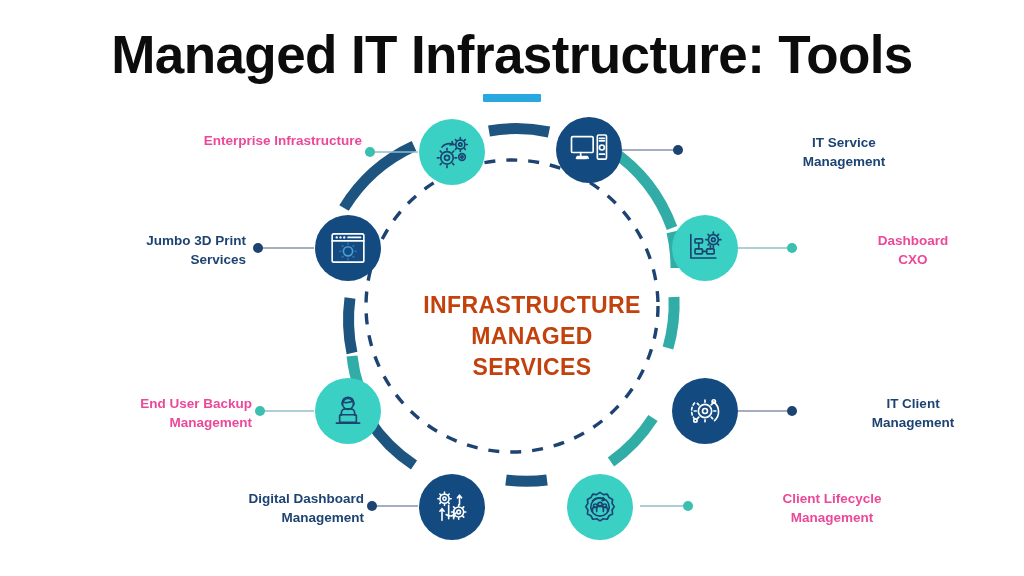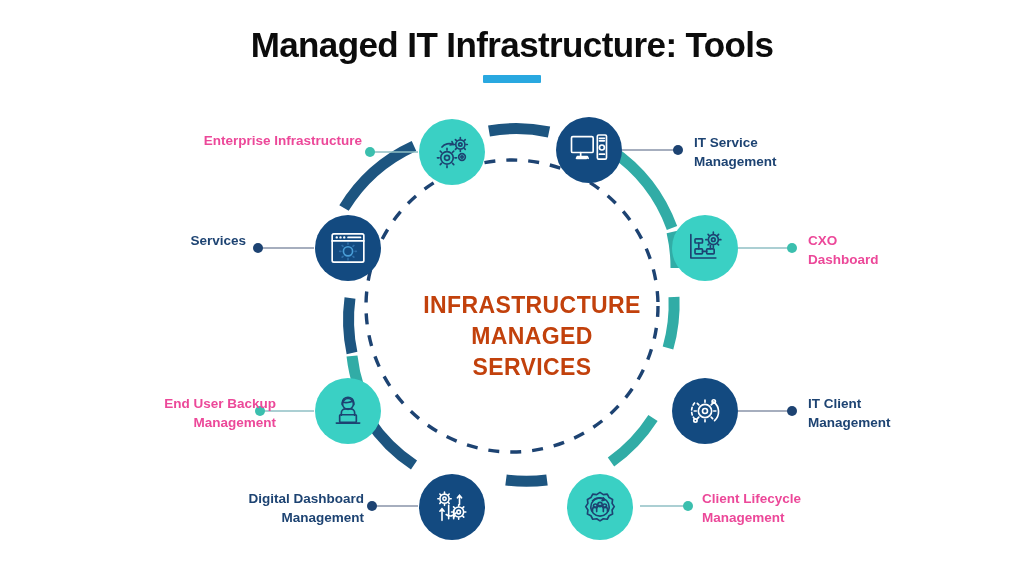--- a/index.html
+++ b/index.html
@@ -24,21 +24,21 @@
 
   
   #title-block {
     position: absolute;
     left: 0;
     top: 26px;
     width: 1024px;
     text-align: center;
   }
   #page-title {
-    font-size: 35px;
+    font-size: 53px;
     font-weight: bold;
     color: #0c0c0c;
     letter-spacing: -0.6px;
     line-height: 1.1;
     font-family: "Liberation Sans", sans-serif;
     white-space: nowrap;
   }
   #title-accent {
     margin: 10px auto 0 auto;
     width: 58px;
@@ -96,21 +96,21 @@
   
   .label {
     position: absolute;
     font-size: 13.5px;
     font-weight: bold;
     line-height: 1.42;
     white-space: nowrap;
   }
   .label.navy { color: #1d4372; }
   .label.teal { color: #ec4899; }
-  .label.right { text-align: left; }
+  .label.right { text-align: center; }
   .label.left  { text-align: right; }
 </style>
 </head>
 <body>
 
 <div id="stage">
 
   <div id="title-block">
     <div id="page-title">Managed IT Infrastructure: Tools</div>
     <div id="title-accent"></div>
@@ -217,22 +217,22 @@
         <rect x="26" y="25" width="9" height="6" rx="1"></rect>
         <path d="M16.5 18v7 M21 28h5 M30.5 25v-4"></path>
         <circle cx="34" cy="14" r="6"></circle>
         <circle cx="34" cy="14" r="2.2"></circle>
         <path d="M34 6.5V5 M34 23v-1.5 M26.5 14H25 M43 14h-1.5
                  M28.8 8.8l-1.1-1.1 M40.3 20.3l-1.1-1.1
                  M39.2 8.8l1.1-1.1 M27.7 20.3l1.1-1.1"></path>
       </svg>
     </div>
     <div class="label teal right" style="left:808px; top:231px; width:210px;">
+      <div>Dashboard</div>
       <div>CXO</div>
-      <div>Dashboard</div>
     </div>
 
     <div class="node navy" style="left:672px; top:378px;">
       <svg width="40" height="40" viewBox="0 0 48 48" fill="none" stroke="#ffffff" stroke-width="2" stroke-linecap="round" stroke-linejoin="round">
         <circle cx="24" cy="24" r="8"></circle>
         <circle cx="24" cy="24" r="3"></circle>
         <path d="M24 13.5V11 M24 37v-2.5 M13.5 24H11 M37 24h-2.5
                  M16.6 16.6l-1.8-1.8 M33.2 33.2l-1.8-1.8
                  M31.4 16.6l1.8-1.8 M14.8 33.2l1.8-1.8"></path>
         <path d="M11.8 33.8A14.5 14.5 0 0 1 13.5 12.5" stroke-dasharray="3 3"></path>
@@ -287,39 +287,40 @@
     <div class="node teal" style="left:315px; top:378px;">
       <svg width="40" height="40" viewBox="0 0 48 48" fill="none" stroke="#1d4372" stroke-width="2" stroke-linecap="round" stroke-linejoin="round">
         <path d="M17 16.5v-2a7 7 0 0 1 14 0v2"></path>
         <rect x="17.5" y="9" width="13" height="13" rx="6.5"></rect>
         <path d="M18 13.5c2.5.6 9 .6 11.6-1.6"></path>
         <path d="M16 29v-2.5a5 5 0 0 1 5-5h6a5 5 0 0 1 5 5V29"></path>
         <rect x="14" y="28.5" width="20" height="9" rx="1"></rect>
         <path d="M10 38.5h28"></path>
       </svg>
     </div>
-    <div class="label teal left" style="left:0px; top:394px; width:252px;padding-left:24px;">
+    <div class="label teal left" style="left:0px; top:394px; width:252px;">
       <div>End User Backup</div>
       <div>Management</div>
     </div>
 
     <div class="node navy" style="left:315px; top:215px;">
       <svg width="40" height="36" viewBox="0 0 48 42" fill="none" stroke="#ffffff" stroke-width="2" stroke-linecap="round" stroke-linejoin="round">
         <rect x="5" y="4" width="38" height="34" rx="2"></rect>
         <path d="M5 12.5h38"></path>
         <circle cx="10.5" cy="8.3" r="1.4" fill="#ffffff" stroke="none"></circle>
         <circle cx="15" cy="8.3" r="1.4" fill="#ffffff" stroke="none"></circle>
         <circle cx="19.5" cy="8.3" r="1.4" fill="#ffffff" stroke="none"></circle>
         <path d="M24 8.3h15"></path>
         <circle cx="24" cy="25" r="5.5" stroke="#4a9fd8"></circle>
         <path d="M24 16.5v-1.5 M24 35v-1.5 M15.5 25H14 M34 25h-1.5
                  M18 19l-1-1 M31 32l-1-1 M30 19l1-1 M17 32l1-1" stroke="#2f6fa8" stroke-dasharray="2 2"></path>
       </svg>
     </div>
     <div class="label navy left" style="left:0px; top:231px; width:246px;">
+      <div>Jumbo 3D Print</div>
       <div>Services</div>
     </div>
 
     <div id="center-label">
       <div>INFRASTRUCTURE</div>
       <div>MANAGED</div>
       <div>SERVICES</div>
     </div>
 
   </div>

